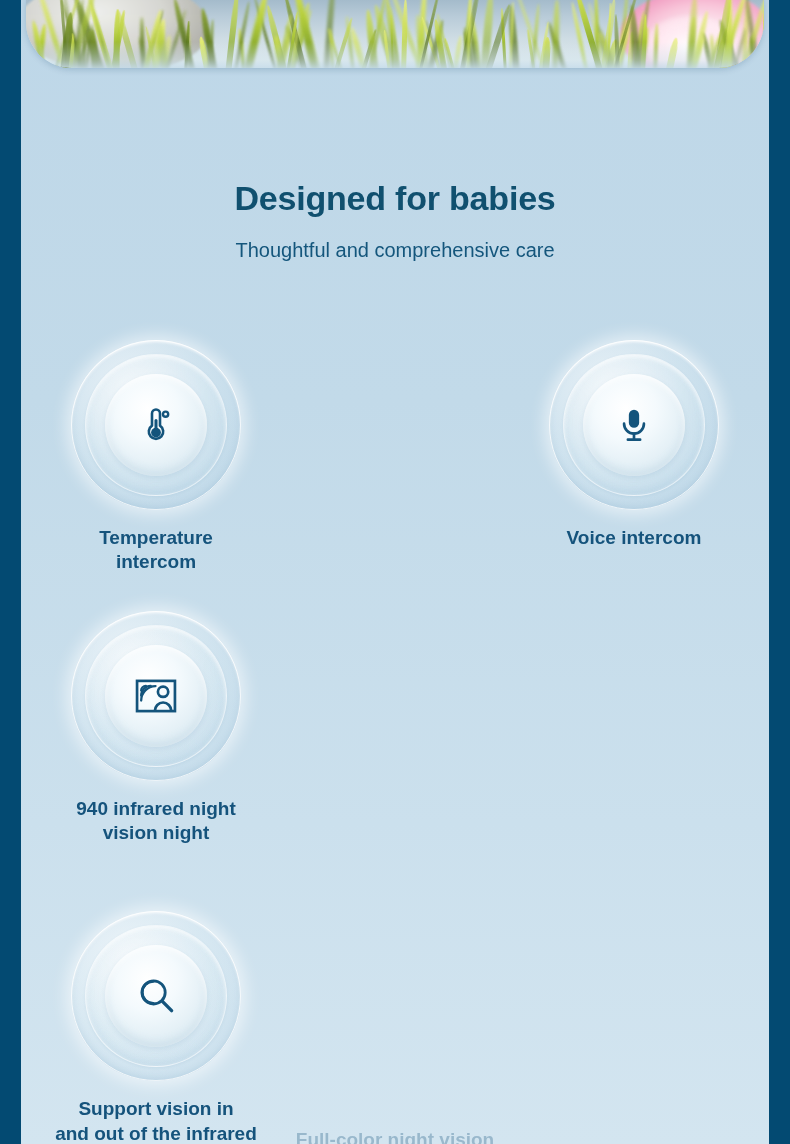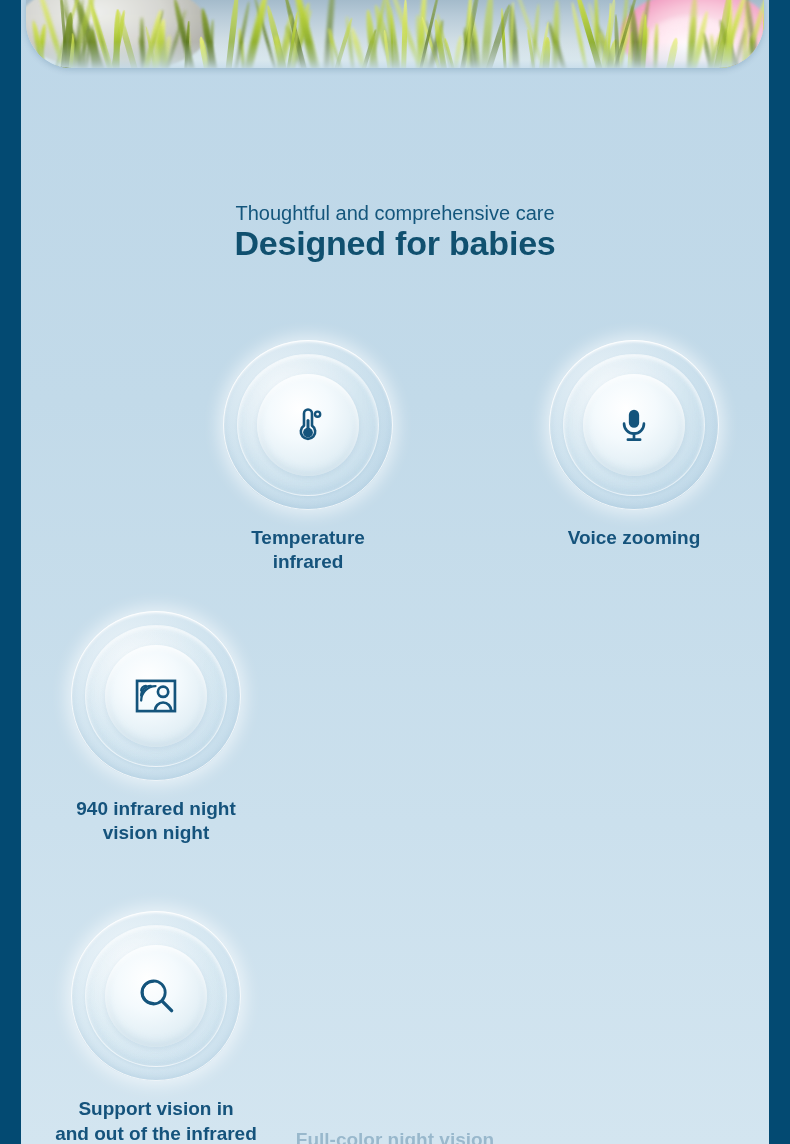--- a/index.html
+++ b/index.html
@@ -108,21 +108,21 @@
     font-weight:400;
     color:#14567c;
   }
 
   
   #grid {
     position:absolute;
     left:0; right:0;
     top:330px;
   }
-  .frow { display:flex; justify-content:flex-end; gap:56px; }
+  .frow { display:flex; justify-content:space-between; gap:56px; }
   .frow.r1 { margin-bottom:26px; }
   .frow.r2 { margin-bottom:30px;flex-direction:column; }
   .fcell { width:270px; text-align:center; }
 
   
   .medallion {
     position:relative;
     width:190px; height:190px;
     margin:0 auto;
   }
@@ -362,22 +362,22 @@
           <i style="left: 198.582px; width: 5.54326px; height: 86.3672px; transform: rotate(6.4deg); opacity: 0.75; filter: blur(0.42px);"></i>
           <i style="left: 285.634px; width: 7.52284px; height: 92.3748px; transform: rotate(-13.1deg); opacity: 0.98; filter: blur(1.57px);"></i>
           <i style="left: 606.115px; width: 2.68156px; height: 41.6451px; transform: rotate(-1.1deg); opacity: 0.65; background: linear-gradient(rgb(143, 168, 58) 0%, rgb(94, 122, 34) 55%, rgb(61, 84, 22) 100%); filter: blur(1.08px);"></i>
           <i style="left: 250.793px; width: 5.64405px; height: 60.5913px; transform: rotate(10.4deg); opacity: 0.6; filter: blur(0.85px);"></i>
           <i style="left: 687.137px; width: 6.80397px; height: 92.8765px; transform: rotate(9.3deg); opacity: 0.58; filter: blur(0.37px);"></i>
         </div>
       <div class="haze"></div>
     </div>
 
     <div id="headings">
+      <div id="title">Designed for babies</div>
       <div id="subtitle">Thoughtful and comprehensive care</div>
-      <div id="title">Designed for babies</div>
     </div>
 
     <div id="grid">
 
       <div class="frow r1">
 
         <div class="fcell">
           <div class="medallion">
             <div class="ring-outer"></div>
             <div class="ring-mid"></div>
@@ -387,41 +387,41 @@
                   <path d="M18 10.5a4 4 0 0 1 8 0v12.2a7.2 7.2 0 1 1-8 0V10.5Z" stroke="#14547c" stroke-width="2.6" stroke-linejoin="round"></path>
                   <circle cx="22" cy="29.6" r="4.9" fill="#14547c"></circle>
                   <rect x="20.5" y="16" width="3" height="11" rx="1.5" fill="#14547c"></rect>
                   <circle cx="31.6" cy="11.2" r="2.6" stroke="#14547c" stroke-width="2.4"></circle>
                 </svg>
               </span>
             </div>
           </div>
           <div class="flabel">
             <div>Temperature</div>
-            <div>infrared</div>
+            <div>intercom</div>
           </div>
         </div>
 
         <div class="fcell">
           <div class="medallion">
             <div class="ring-outer"></div>
             <div class="ring-mid"></div>
             <div class="ring-inner">
               <span class="icon-wrap">
                 <svg width="42" height="42" viewBox="0 0 44 44" fill="none">
                   <rect x="16.6" y="6" width="10.8" height="19" rx="5.4" fill="#14547c"></rect>
                   <path d="M11.6 20.6a10.4 10.4 0 0 0 20.8 0" stroke="#14547c" stroke-width="2.8" stroke-linecap="round"></path>
                   <path d="M22 31v6" stroke="#14547c" stroke-width="2.8" stroke-linecap="round"></path>
                   <path d="M15.6 37.4h12.8" stroke="#14547c" stroke-width="2.8" stroke-linecap="round"></path>
                 </svg>
               </span>
             </div>
           </div>
           <div class="flabel">
-            <div>Voice zooming</div>
+            <div>Voice intercom</div>
             <div></div>
           </div>
         </div>
 
       </div>
 
       <div class="frow r2">
 
         <div class="fcell">
           <div class="medallion">

